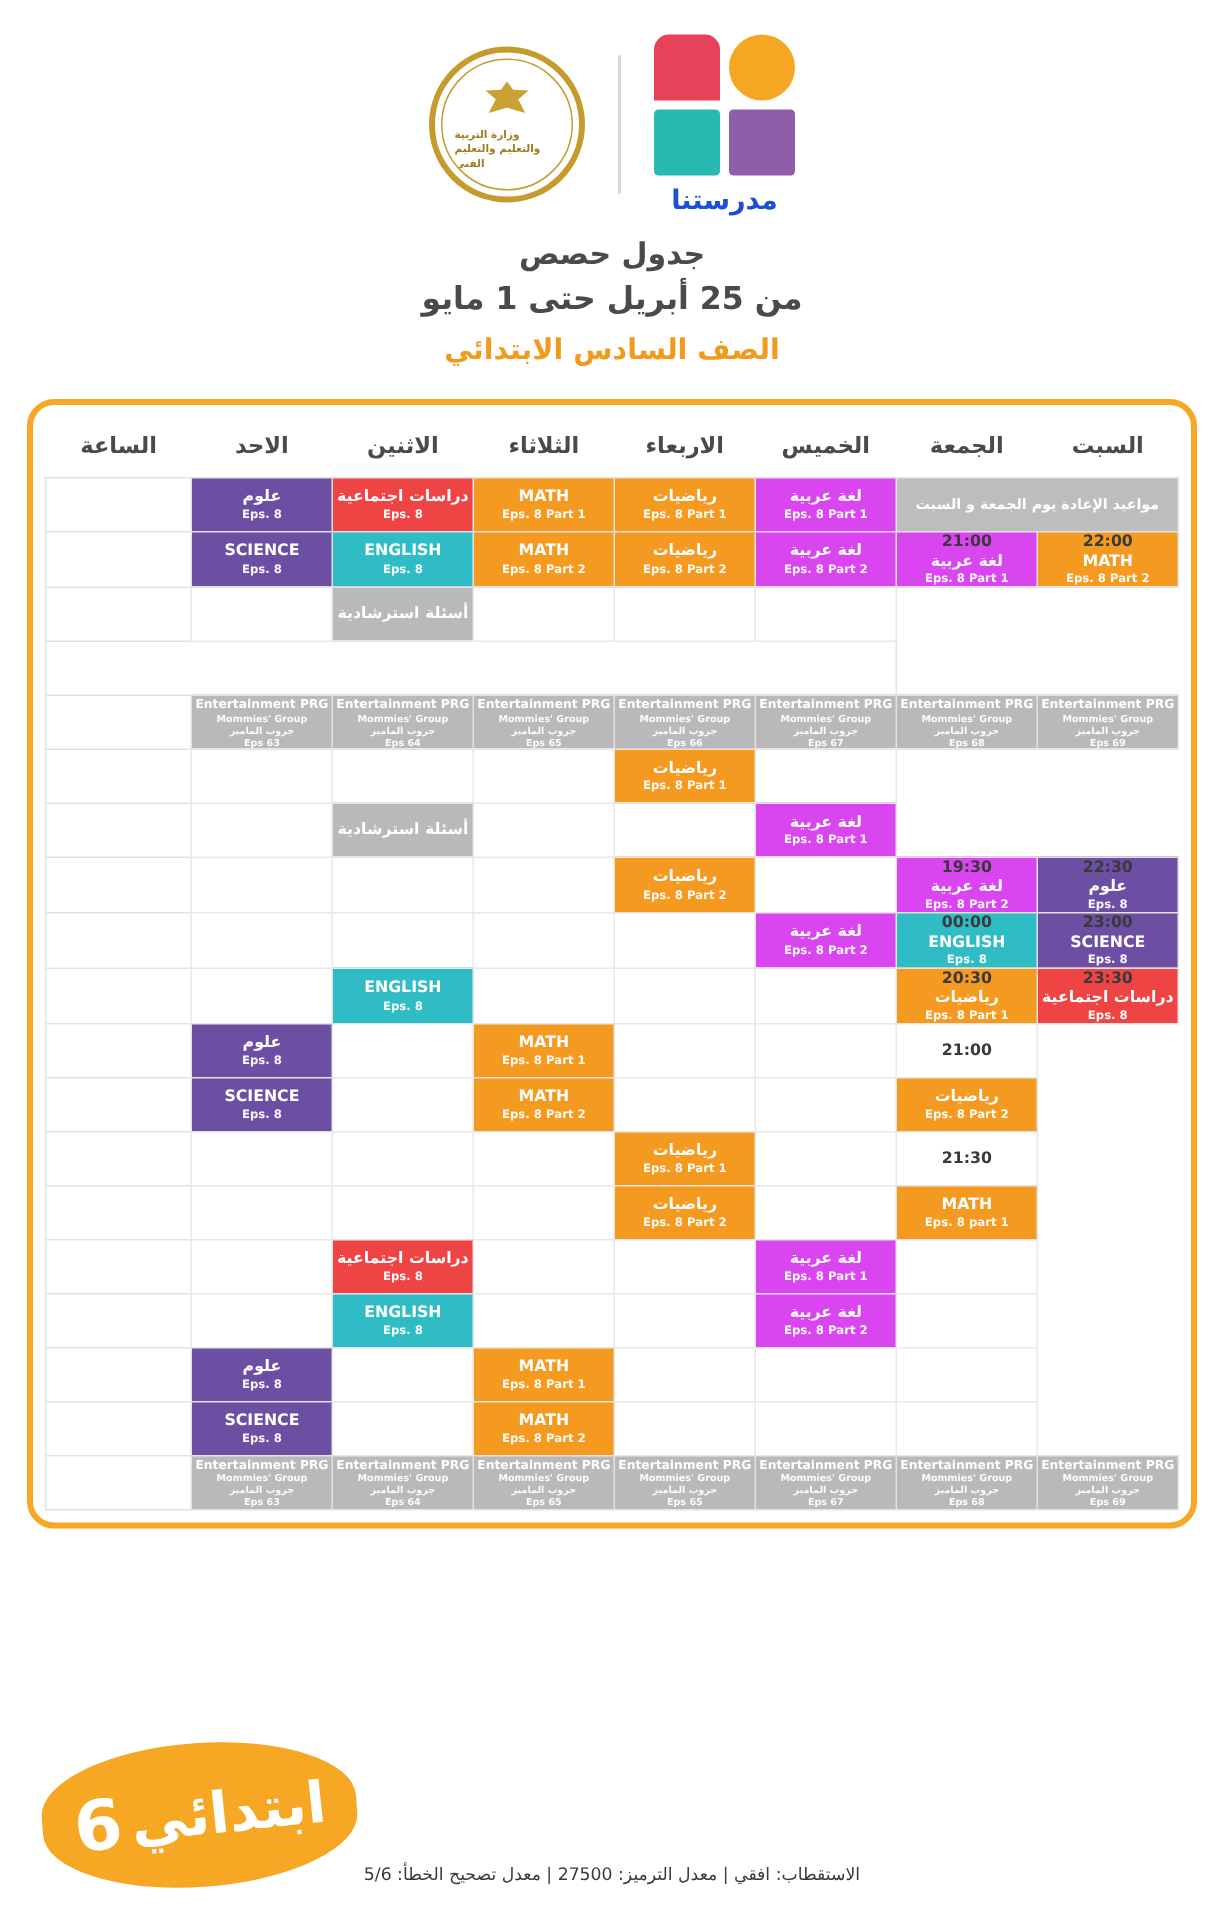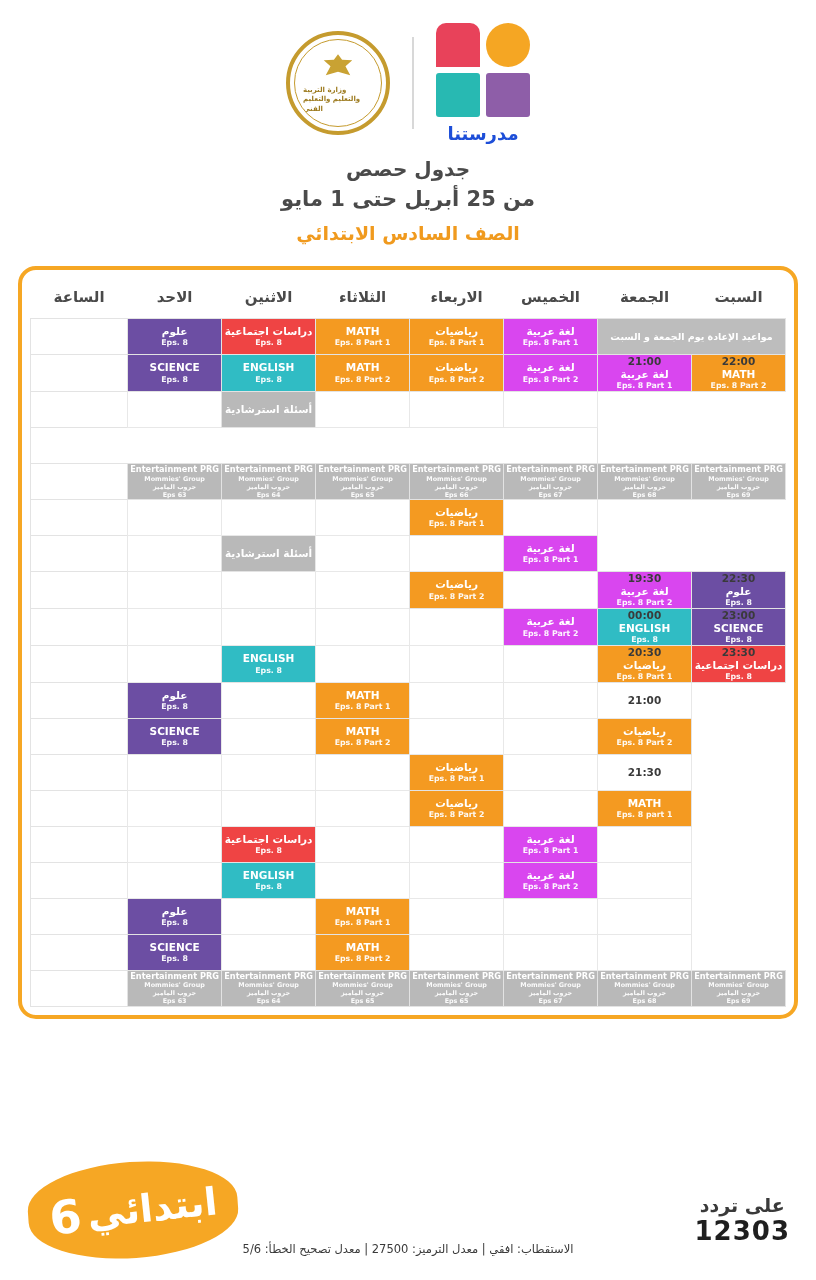--- a/index.html
+++ b/index.html
@@ -711,21 +711,17 @@
 
   <div class="footer">
     <div class="grade-badge">
       <div class="badge-bg"></div>
       <div class="badge-text">
         <span>ابتدائي</span>
         <span class="badge-num">6</span>
       </div>
     </div>
 
-    <div class="freq-block">
-      <div class="freq-label">على تردد</div>
-      <div class="freq-num">12303</div>
-    </div>
 
     <div class="tech-line">الاستقطاب: افقي | معدل الترميز: 27500 | معدل تصحيح الخطأ: 5/6</div>
   </div>
 
 </div>
 
 </body></html>

